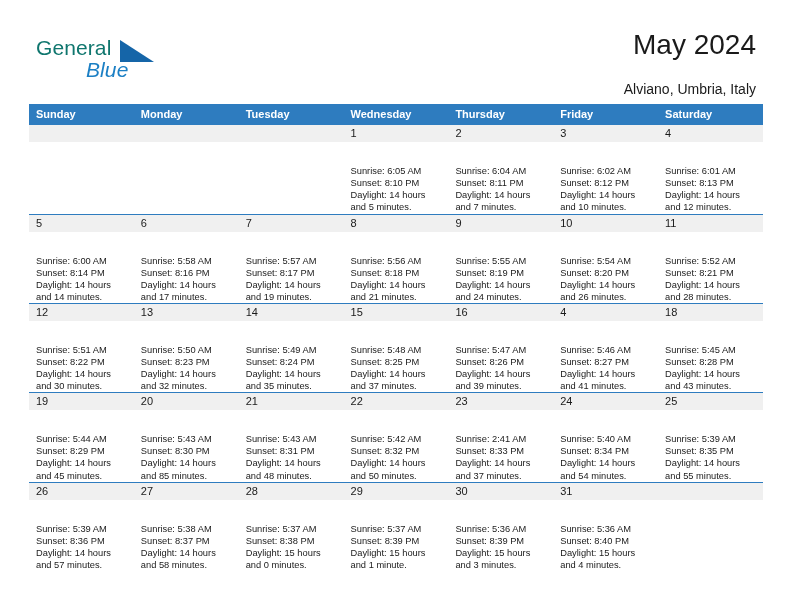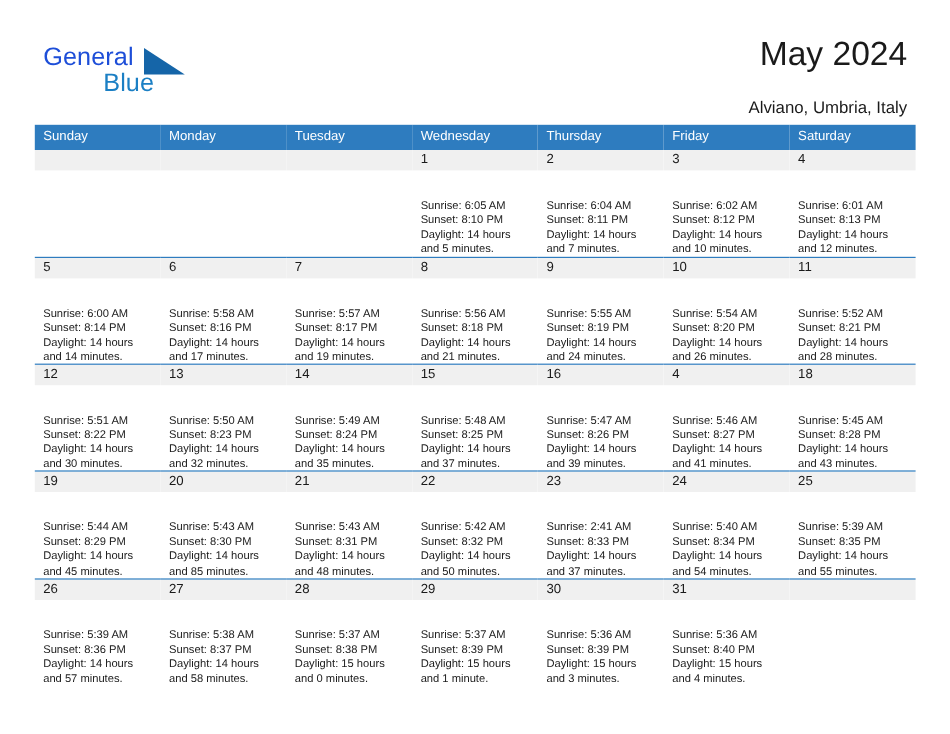--- a/index.html
+++ b/index.html
@@ -35,31 +35,32 @@
     left: 36px;
     top: 36px;
     width: 130px;
     height: 48px;
   }
   .brand-general {
     position: absolute;
     left: 0;
     top: 0;
     font-size: 21px;
-    color: #1d4ed8;
+    color: #0f766e;
     letter-spacing: 0.1px;
     font-family: "Liberation Sans", sans-serif;
   }
   .brand-blue {
     position: absolute;
     left: 50px;
     top: 22px;
     font-size: 21px;
     color: #1b7fc4;
     letter-spacing: 0.1px;
+    font-style: italic;
   }
   .brand-triangle {
     position: absolute;
     left: 84px;
     top: 4px;
     width: 0;
     height: 0;
     border-left: 34px solid #1565a8;
     border-top: 22px solid transparent;
   }
@@ -92,21 +93,21 @@
     left: 29px;
     top: 104px;
     width: 734px;
     border-collapse: collapse;
     table-layout: fixed;
   }
   .calendar th {
     background: #2e7cbf;
     color: #ffffff;
     font-size: 11px;
-    font-weight: normal;
+    font-weight: bold;
     text-align: left;
     padding: 5px 0 5px 7px;
     height: 21px;
     line-height: 11px;
   }
   .calendar td {
     vertical-align: top;
     padding: 0;
     width: 104.85px;
     height: 89px;

